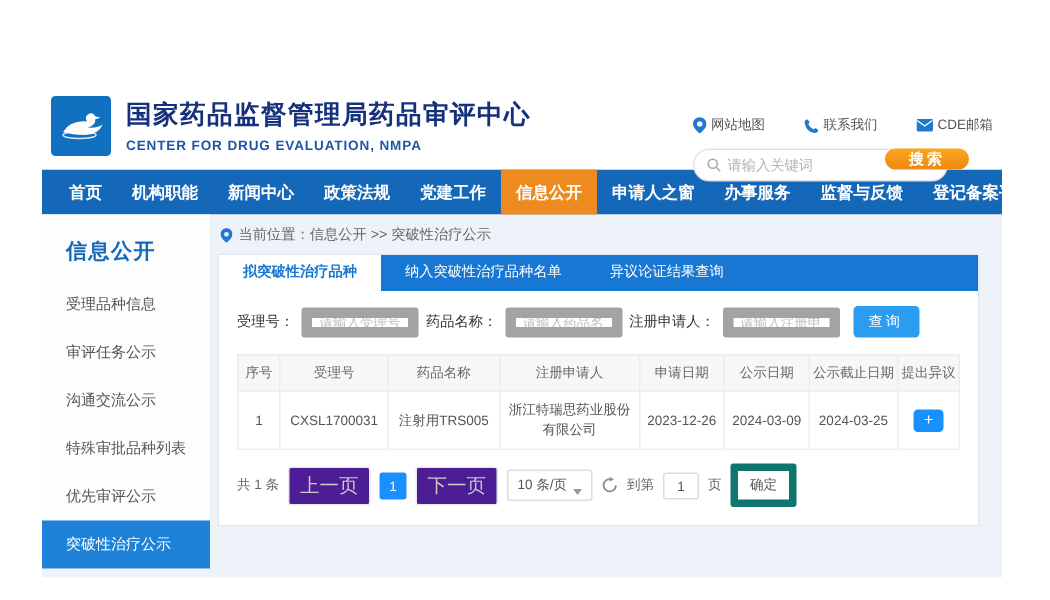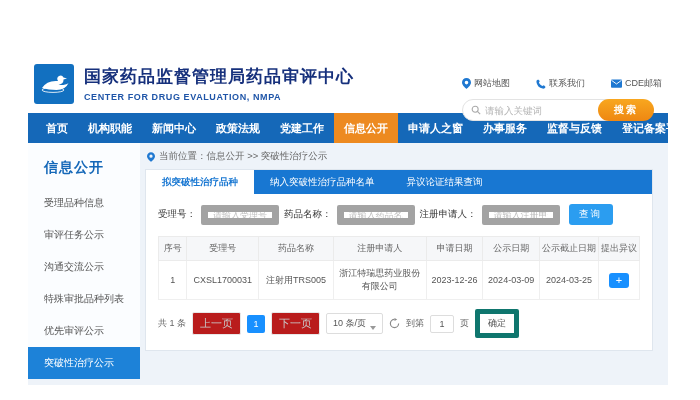--- a/index.html
+++ b/index.html
@@ -16,21 +16,21 @@
   .title-en { font-size:9px; font-weight:bold; color:#1f55a8; letter-spacing:.6px; margin-top:4px; }
   .hdr-right { position:absolute; right:6px; top:6px; width:200px;margin-top:16px; }
   .top-links { display:flex; justify-content:space-between; font-size:9px; color:#555; }
   .top-link { display:flex; align-items:center; gap:3px; cursor:pointer; }
   .top-link svg { display:block; }
   .search-row { position:relative; margin-top:9px; height:22px; }
   .search-pill { position:absolute; left:0; top:0; width:170px; height:22px; background:#fff;
     border:1px solid #e3e3e3; border-radius:12px; display:flex; align-items:center; padding-left:8px; gap:4px; }
   .search-pill input { border:none; outline:none; font-size:9.5px; width:110px; color:#333; background:transparent; }
   .search-pill input::placeholder { color:#b5b5b5; }
-  .search-btn { position:absolute; right:8px; top:0; width:56px; height:22px; border:none;
+  .search-btn { position:absolute; right:16px; top:0; width:56px; height:14px; border:none;
     border-radius:12px; background:linear-gradient(180deg,#f8a71f,#ee8712); color:#fff;
     font-size:10px; font-weight:bold; cursor:pointer; letter-spacing:2px; }
 
   
   .nav { height:30px; background:#1568b8; display:flex; align-items:stretch; padding:0 8px; }
   .nav-item { display:flex; align-items:center; padding:0 10px; color:#fff; font-size:11px;
     font-weight:bold; cursor:pointer; position:relative; white-space:nowrap; }
   .nav-item.active { background:#ed8a20; }
   .nav-sep { width:1px; height:11px; background:rgba(255,255,255,.4); align-self:center; }
 
@@ -57,22 +57,22 @@
     font-size:9.5px; cursor:pointer; margin-left:4px; letter-spacing:2px; }
 
   table { width:calc(100% - 24px); margin:2px 12px 0; border-collapse:collapse; font-size:9px; }
   th { background:#f6f7f9; color:#666; font-weight:normal; border:1px solid #ebebeb;
     padding:5px 2px; text-align:center; white-space:nowrap; }
   td { color:#555; border:1px solid #efefef; padding:6px 3px; text-align:center; }
   .plus-btn { display:inline-block; width:20px; height:15px; line-height:14px; background:#1890ff;
     color:#fff; border:none; border-radius:3px; font-size:11px; cursor:pointer; }
 
   .pager { display:flex; align-items:center; gap:6px; padding:9px 12px 12px; font-size:9px; color:#666; }
-  .pg-btn { border:1px solid #e8e8e8; background:#b91c1c; color:#c9c9c9; border-radius:2px;
-    padding:3px 7px; font-size:11px; cursor:default; }
+  .pg-btn { border:1px solid #e8e8e8; background:#4c1d95; color:#c9c9c9; border-radius:2px;
+    padding:3px 7px; font-size:13px; cursor:default; }
   .pg-num { background:#1890ff; color:#fff; border-radius:2px; min-width:18px; height:18px;
     line-height:18px; text-align:center; font-size:9px; cursor:pointer; }
   .pg-size { border:1px solid #ddd; border-radius:2px; background:#fff; padding:3px 6px;
     display:flex; align-items:flex-end; gap:4px; cursor:pointer; color:#555; }
   .caret { width:0; height:0; border-left:3px solid transparent; border-right:3px solid transparent;
     border-top:4px solid #999; }
   .refresh { cursor:pointer; display:flex; align-items:center; }
   .goto-input { width:24px; height:18px; border:1px solid #ddd; border-radius:2px;
     text-align:center; font-size:9px; color:#555; outline:none; }
   .ok-btn { border:5px solid #0f766e; background:#fff; border-radius:2px; padding:3px 8px;

